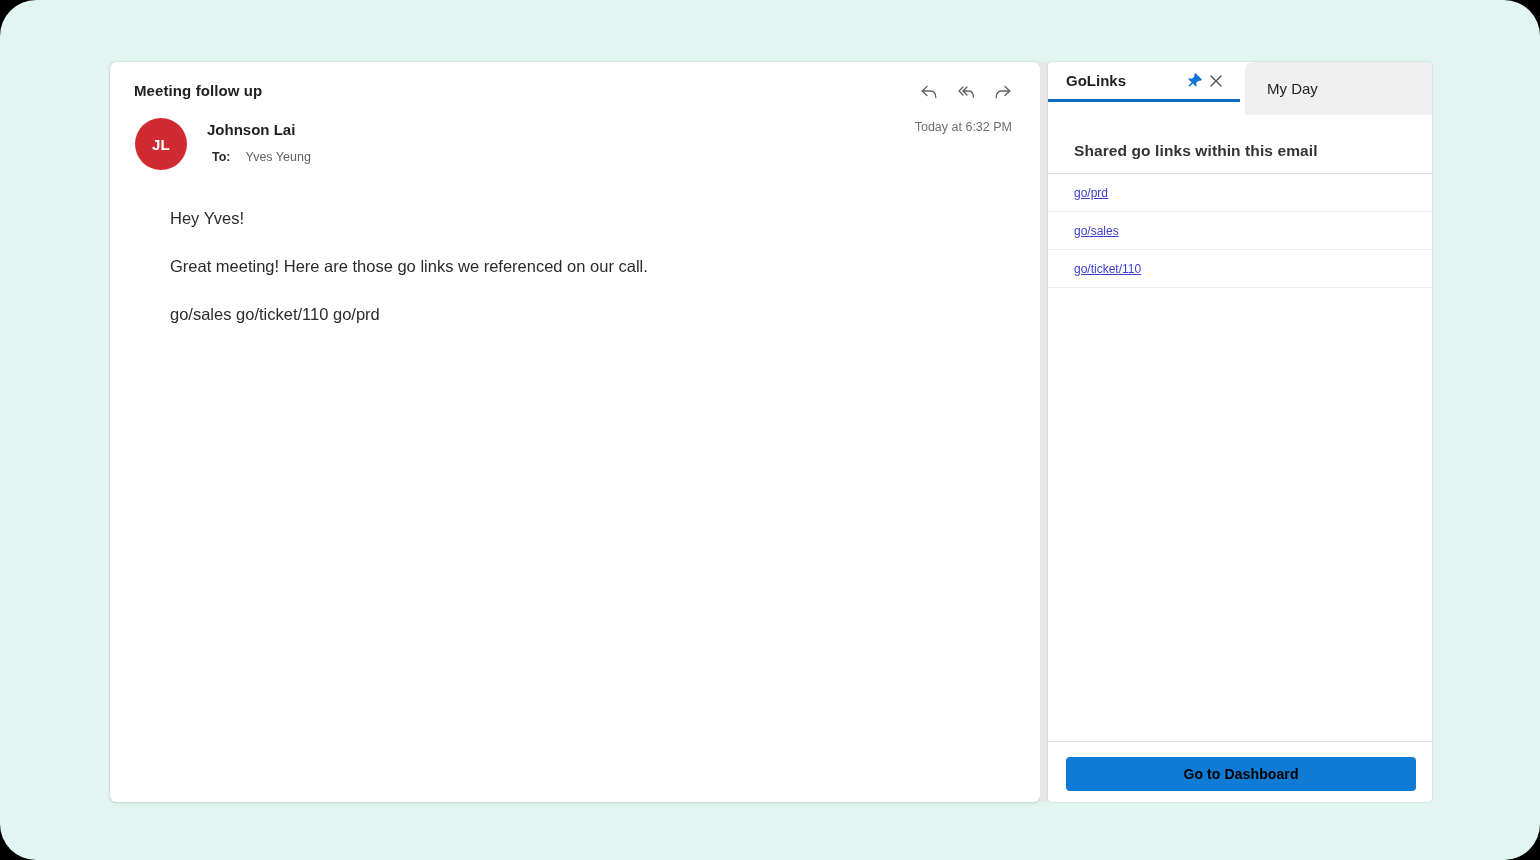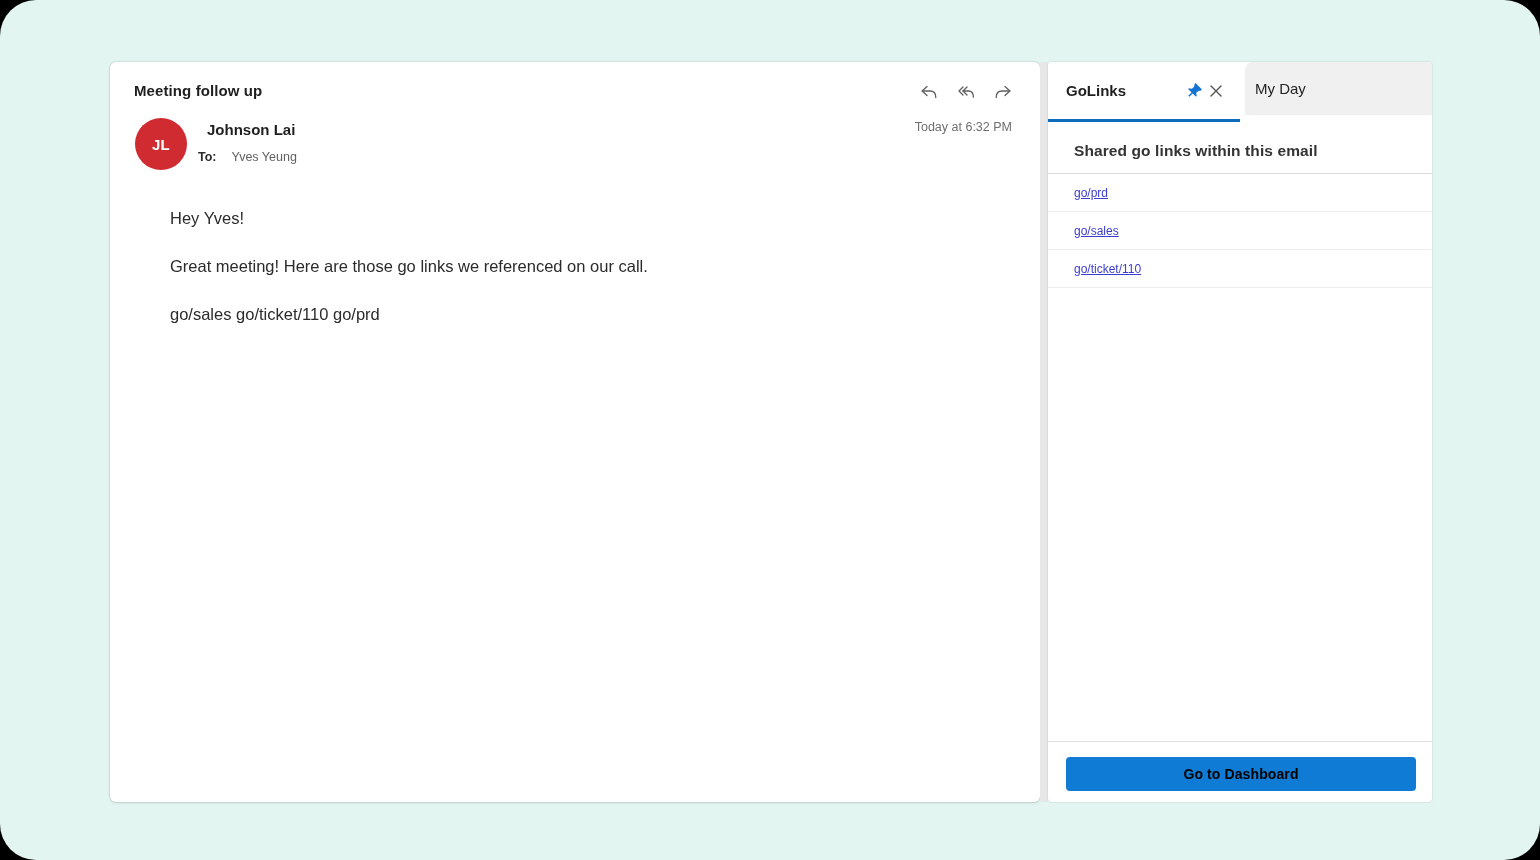--- a/index.html
+++ b/index.html
@@ -36,21 +36,21 @@
     position: absolute; left: 25px; top: 56px; width: 52px; height: 52px;
     border-radius: 50%; background: #cf2b31; color: #fff;
     display: flex; align-items: center; justify-content: center;
     font-size: 15px; font-weight: 600; letter-spacing: .3px;
   }
   .sender-name {
     position: absolute; left: 97px; top: 59px;
     font-size: 15px; font-weight: 700; color: #1f1f1f;
   }
   .to-row {
-    position: absolute; left: 88px; top: 88px;
+    position: absolute; left: 102px; top: 88px;
     font-size: 12.5px; color: #1f1f1f; display: flex; align-items: baseline;
   }
   .to-label { font-weight: 700; margin-right: 15px; color: #2b2b2b; }
   .recipient { color: #616161; }
   .email-body {
     position: absolute; left: 30px; top: 145px; right: 60px;
     font-size: 16.5px; color: #2b2b2b; line-height: 22px; margin-left: 30px;
   }
   .email-body p { margin: 0 0 26px 0; }
 
@@ -61,33 +61,33 @@
   }
 
   
   .side-panel {
     position: absolute; left: 1048px; top: 62px; width: 384px; height: 740px;
     background: #ffffff; border-radius: 4px;
     box-shadow: 0 0 2px rgba(0,0,0,0.20);
   }
   .tab-strip { position: absolute; left: 0; top: 0; right: 0; height: 53px; }
   .tab-active {
-    position: absolute; left: 0; top: 0; width: 192px; height: 60px;
+    position: absolute; left: 0; top: 0; width: 192px; height: 40px;
     background: #fff; border-bottom: 3px solid #0f6cbd;
     display: flex; align-items: center; padding: 0 13px 0 18px; cursor: pointer;
     border-radius: 4px 0 0 0;
   }
   .tab-active-label { font-size: 15px; font-weight: 700; color: #1f1f1f; flex: 1; }
   .tab-icon-btn { width: 22px; height: 22px; display: flex; align-items: center; justify-content: center; cursor: pointer; }
   .pin-btn svg { width: 17px; height: 17px; }
   .close-btn svg { width: 14px; height: 14px; stroke: #525252; stroke-width: 1.4; stroke-linecap: round; }
   .tab-inactive {
     position: absolute; left: 197px; top: 0; right: 0; height: 53px;
     background: #f0f0f0; border-radius: 8px 4px 0 0;
-    display: flex; align-items: center; padding-left: 10px; cursor: pointer;
+    display: flex; align-items: center; padding-left: 22px; cursor: pointer;
   }
   .tab-inactive-label { font-size: 15px; color: #242424; }
 
   .section-title {
     position: absolute; left: 26px; top: 80px; right: 16px;
     font-size: 15.5px; font-weight: 700; color: #333333; letter-spacing: .1px;
   }
   .header-divider { position: absolute; left: 0; right: 0; top: 111px; height: 1px; background: #dcdcdc; }
 
   .links-list { position: absolute; left: 0; right: 0; top: 112px; }

